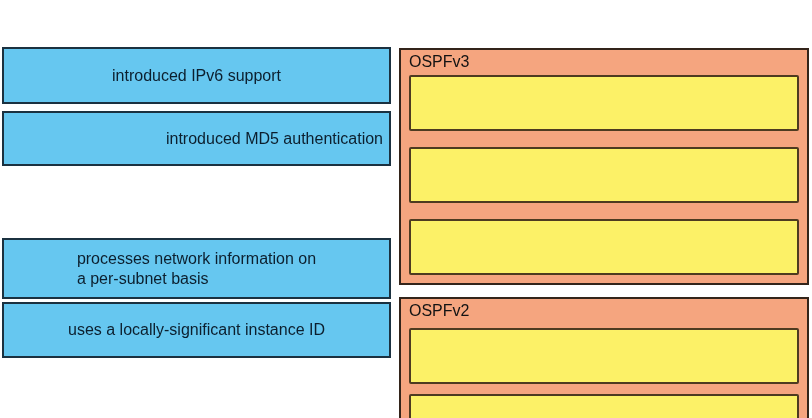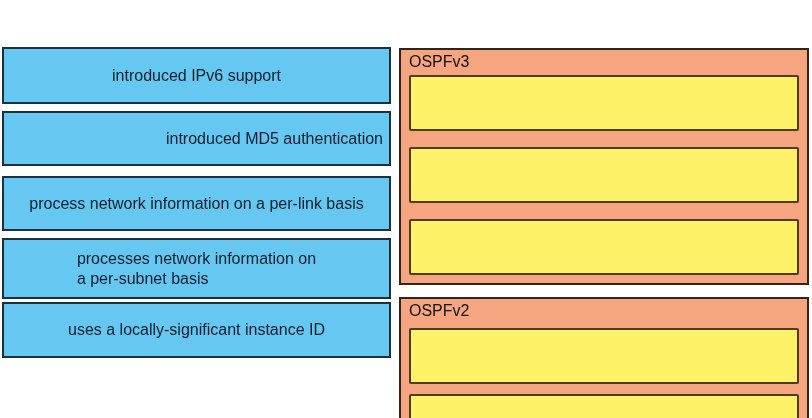--- a/index.html
+++ b/index.html
@@ -82,23 +82,20 @@
 <body>
 
 <div class="page">
 
   <div class="statement s1">
     <span class="txt">introduced IPv6 support</span>
   </div>
   <div class="statement s2">
     <span class="txt">introduced MD5 authentication</span>
   </div>
-  <div class="statement s3">
-    <span class="txt">process network information on a per-link basis</span>
-  </div>
   <div class="statement s4">
     <span class="txt">processes network information on
 a per-subnet basis</span>
   </div>
   <div class="statement s5">
     <span class="txt">uses a locally-significant instance ID</span>
   </div>
 
   <div class="panel panel-v3">
     <div class="panel-title">OSPFv3</div>

